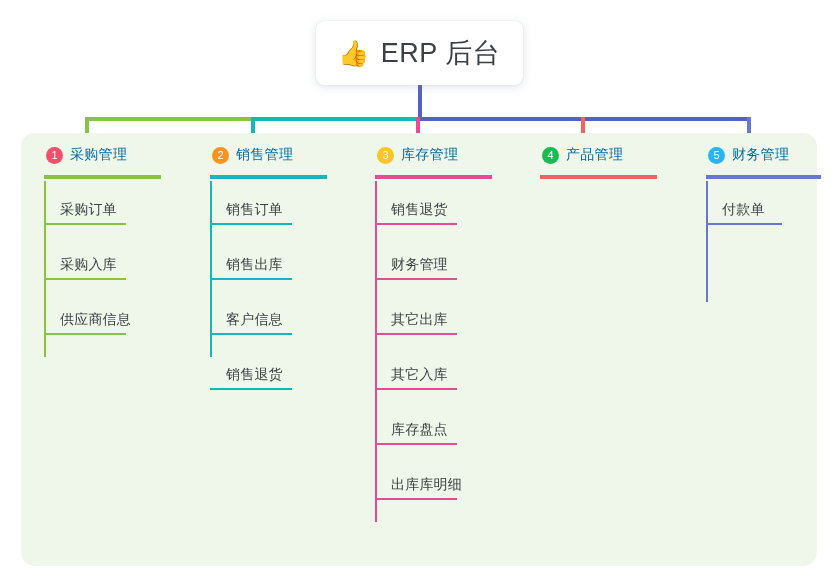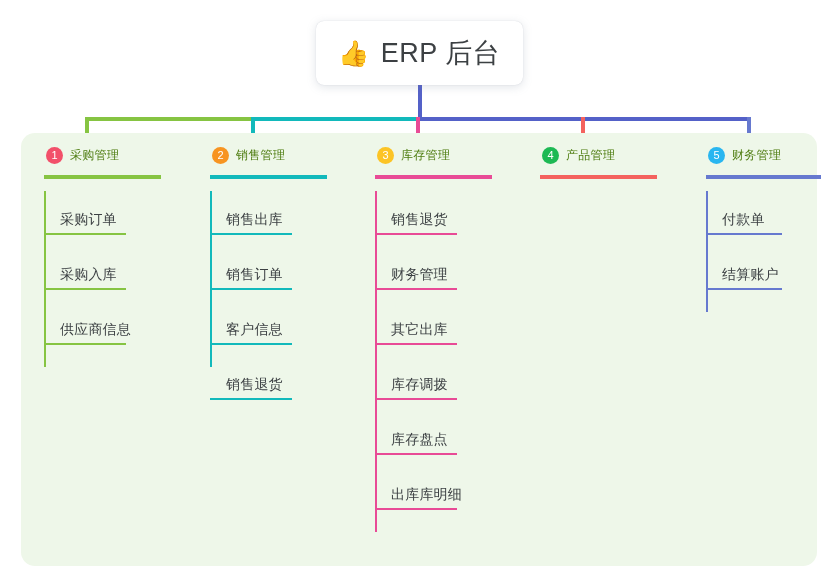--- a/index.html
+++ b/index.html
@@ -99,33 +99,33 @@
     height: 17px;
     border-radius: 50%;
     color: #ffffff;
     font-size: 11px;
     line-height: 17px;
     text-align: center;
     font-weight: normal;
     flex: 0 0 auto;
   }
   .col-title {
-    font-size: 12px;
-    color: #4d7c0f;
+    font-size: 14px;
+    color: #0369a1;
     letter-spacing: 0.3px;
   }
   .col-head-rule {
     height: 4px;
     margin-top: 9px;
   }
 
   
   .items {
     position: relative;
-    margin-top: 12px;
+    margin-top: 2px;
   }
   .spine {
     position: absolute;
     left: 14px;
     top: 0;
     width: 2px;
   }
   .item {
     position: relative;
     height: 55px;
@@ -200,25 +200,25 @@
       </div>
       <div class="column" style="left: 196px; width: 150px;">
         <div class="col-head">
           <span class="badge" style="background: rgb(247, 148, 33);">2</span>
           <span class="col-title">销售管理</span>
         </div>
         <div class="col-head-rule" style="background: rgb(18, 185, 187); width: 117px; margin-left: 14px;"></div>
         <div class="items">
           <div class="spine" style="background: rgb(18, 185, 187); height: 176px;"></div>
           <div class="item">
+            <span class="item-label">销售订单</span>
+            <div class="item-rule" style="background: rgb(18, 185, 187); width: 82px;"></div>
+          </div>
+          <div class="item">
             <span class="item-label">销售出库</span>
-            <div class="item-rule" style="background: rgb(18, 185, 187); width: 82px;"></div>
-          </div>
-          <div class="item">
-            <span class="item-label">销售订单</span>
             <div class="item-rule" style="background: rgb(18, 185, 187); width: 82px;"></div>
           </div>
           <div class="item">
             <span class="item-label">客户信息</span>
             <div class="item-rule" style="background: rgb(18, 185, 187); width: 82px;"></div>
           </div>
           <div class="item">
             <span class="item-label">销售退货</span>
             <div class="item-rule" style="background: rgb(18, 185, 187); width: 82px;"></div>
           </div>
@@ -238,21 +238,21 @@
           </div>
           <div class="item">
             <span class="item-label">财务管理</span>
             <div class="item-rule" style="background: rgb(232, 75, 150); width: 82px;"></div>
           </div>
           <div class="item">
             <span class="item-label">其它出库</span>
             <div class="item-rule" style="background: rgb(232, 75, 150); width: 82px;"></div>
           </div>
           <div class="item">
-            <span class="item-label">库存调拨</span>
+            <span class="item-label">其它入库</span>
             <div class="item-rule" style="background: rgb(232, 75, 150); width: 82px;"></div>
           </div>
           <div class="item">
             <span class="item-label">库存盘点</span>
             <div class="item-rule" style="background: rgb(232, 75, 150); width: 82px;"></div>
           </div>
           <div class="item">
             <span class="item-label">出库库明细</span>
             <div class="item-rule" style="background: rgb(232, 75, 150); width: 82px;"></div>
           </div>
@@ -270,21 +270,17 @@
           <span class="badge" style="background: rgb(41, 182, 240);">5</span>
           <span class="col-title">财务管理</span>
         </div>
         <div class="col-head-rule" style="background: rgb(102, 121, 207); width: 115px; margin-left: 14px;"></div>
         <div class="items">
           <div class="spine" style="background: rgb(102, 121, 207); height: 121px;"></div>
           <div class="item">
             <span class="item-label">付款单</span>
             <div class="item-rule" style="background: rgb(102, 121, 207); width: 76px;"></div>
           </div>
-          <div class="item">
-            <span class="item-label">结算账户</span>
-            <div class="item-rule" style="background: rgb(102, 121, 207); width: 76px;"></div>
-          </div>
         </div>
       </div>
     </div>
 
 </div>
 
 </body></html>

